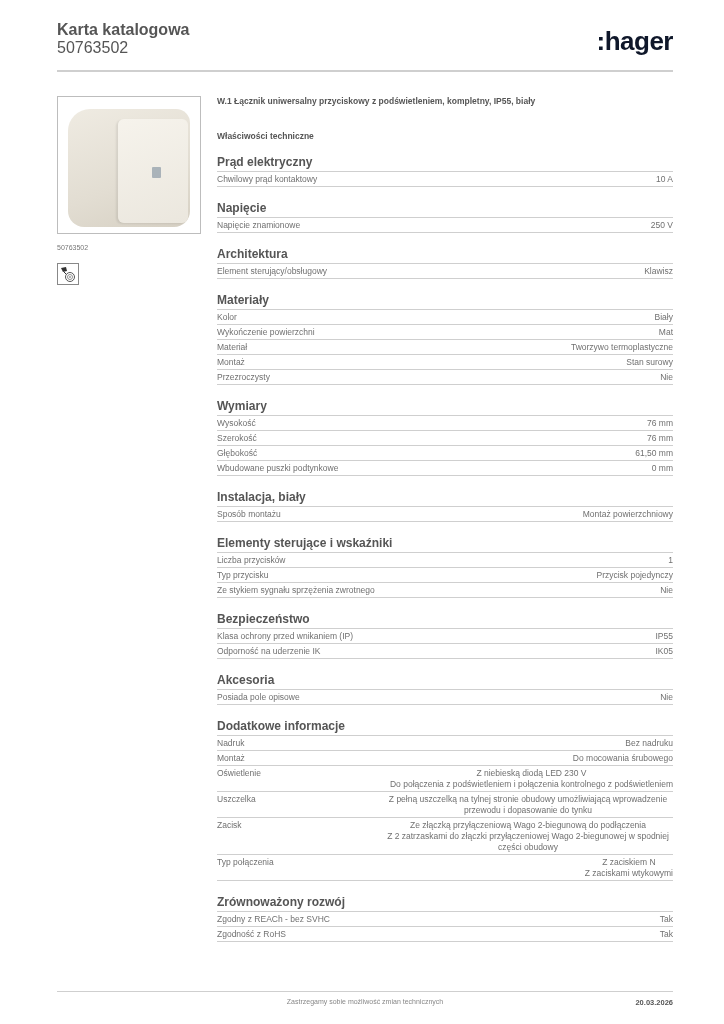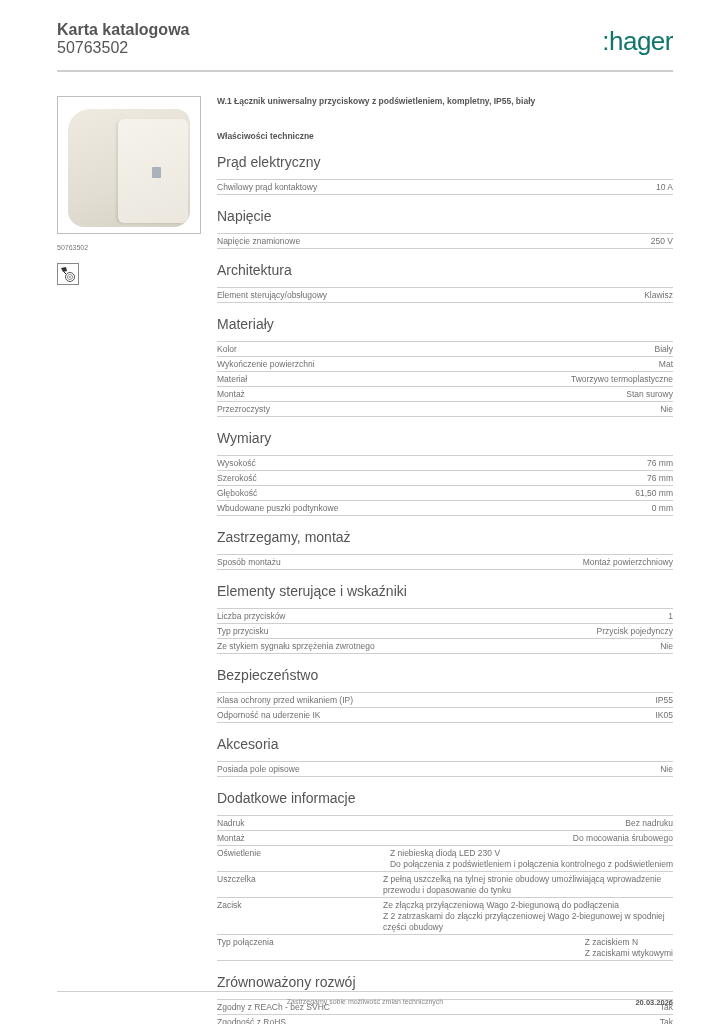--- a/index.html
+++ b/index.html
@@ -1,40 +1,40 @@
 <!DOCTYPE html>
 <html><head>
 <meta charset="utf-8">
 <style>
   html, body { margin:0; padding:0; background:#ffffff; }
   body { width:724px; height:1024px; position:relative; overflow:hidden; font-family:"Liberation Sans", sans-serif; color:#6e6e6e; }
   .header { position:absolute; left:57px; top:20px; width:616px; }
   .doc-title { font-size:16px; font-weight:bold; color:#555; line-height:19px; }
   .doc-number { font-size:16px; color:#555; line-height:18px; }
-  .logo { position:absolute; right:0; top:6px; font-size:26px; font-weight:normal; color:#0f766e; letter-spacing:-0.5px; }
+  .logo { position:absolute; right:0; top:6px; font-size:26px; font-weight:bold; color:#0f172a; letter-spacing:-0.5px; }
   .header-rule { position:absolute; left:57px; top:70px; width:616px; height:2px; background:#cfcfcf; }
 
   .left { position:absolute; left:57px; top:96px; width:145px; }
   .product-image { width:144px; height:138px; border:1px solid #bdbdbd; box-sizing:border-box; position:relative; background:#fff; overflow:hidden; }
   .prod-body { position:absolute; left:10px; top:12px; width:122px; height:118px; background:linear-gradient(160deg,#efebe2 0%,#e2ddd2 60%,#d6d0c3 100%); border-radius:22px 14px 16px 16px; }
   .prod-face { position:absolute; left:60px; top:22px; width:70px; height:104px; background:linear-gradient(160deg,#f6f3ec,#ebe7de); border-radius:6px; box-shadow:-2px 1px 2px rgba(0,0,0,0.08); }
   .prod-led { position:absolute; left:94px; top:70px; width:9px; height:11px; background:#8b9aa6; opacity:0.7; border-radius:1px; }
   .image-caption { font-size:7px; color:#777; margin-top:10px; }
   .ip-badge { width:22px; height:22px; border:1px solid #888; box-sizing:border-box; margin-top:12px; position:relative; }
   .ip-badge svg { position:absolute; left:1px; top:1px; }
 
   .main { position:absolute; left:217px; top:96px; width:456px; }
   .product-title { font-size:8.5px; font-weight:bold; color:#555; line-height:10px; }
   .section-main-title { font-size:8.5px; font-weight:bold; color:#555; margin-top:25px; line-height:10px; }
   .section { margin-top:16px; }
   .section:first-of-type { margin-top:16px; }
-  .section-title { font-size:14px; font-weight:normal; color:#555; line-height:10px; padding-bottom:12px; border-bottom:1.5px solid #cfcfcf; }
+  .section-title { font-size:12px; font-weight:bold; color:#555; line-height:10px; padding-bottom:4px; border-bottom:1.5px solid #cfcfcf; }
   .row { display:flex; justify-content:space-between; font-size:8.5px; line-height:11px; padding:2px 0 1px 0; border-bottom:1.5px solid #cfcfcf; color:#707070; }
   .row .k { flex:0 0 auto; white-space:nowrap; }
-  .row .v { text-align:left; white-space:pre-line; max-width:290px; }
+  .row .v { text-align:center; white-space:pre-line; max-width:290px; }
 
   .footer-rule { position:absolute; left:57px; top:991px; width:616px; height:1px; background:#cfcfcf; }
   .footer { position:absolute; left:57px; top:998px; width:616px; font-size:7.5px; }
   .footer .site { position:absolute; left:0; font-weight:bold; color:#555;margin-top:34px; }
   .footer .note { position:absolute; left:0; width:100%; text-align:center; color:#888; font-size:7px; }
   .footer .date { position:absolute; right:0; font-weight:bold; color:#555; }
 </style>
 </head>
 <body>
 
@@ -124,21 +124,21 @@
         <div class="row">
           <span class="k">Głębokość</span>
           <span class="v">61,50 mm</span>
         </div>
         <div class="row">
           <span class="k">Wbudowane puszki podtynkowe</span>
           <span class="v">0 mm</span>
         </div>
       </div>
       <div class="section">
-        <div class="section-title">Zastrzegamy, montaż</div>
+        <div class="section-title">Instalacja, biały</div>
         <div class="row">
           <span class="k">Sposób montażu</span>
           <span class="v">Montaż powierzchniowy</span>
         </div>
       </div>
       <div class="section">
         <div class="section-title">Elementy sterujące i wskaźniki</div>
         <div class="row">
           <span class="k">Liczba przycisków</span>
           <span class="v">1</span>

